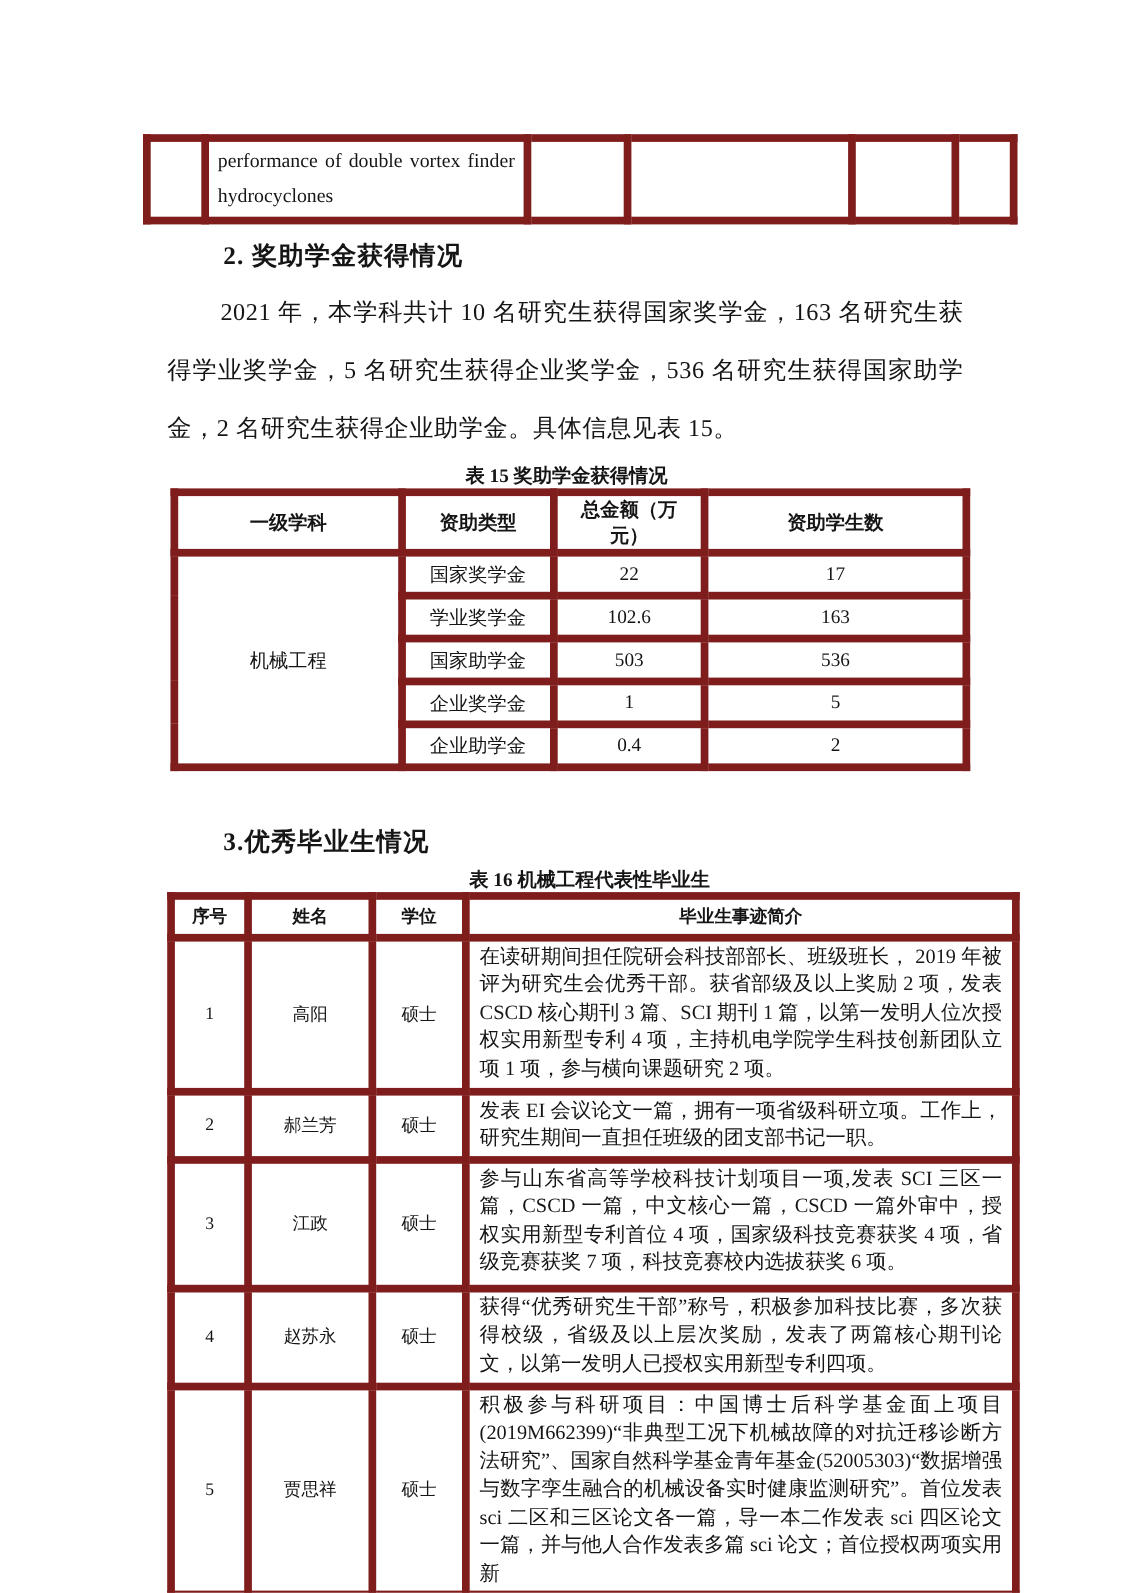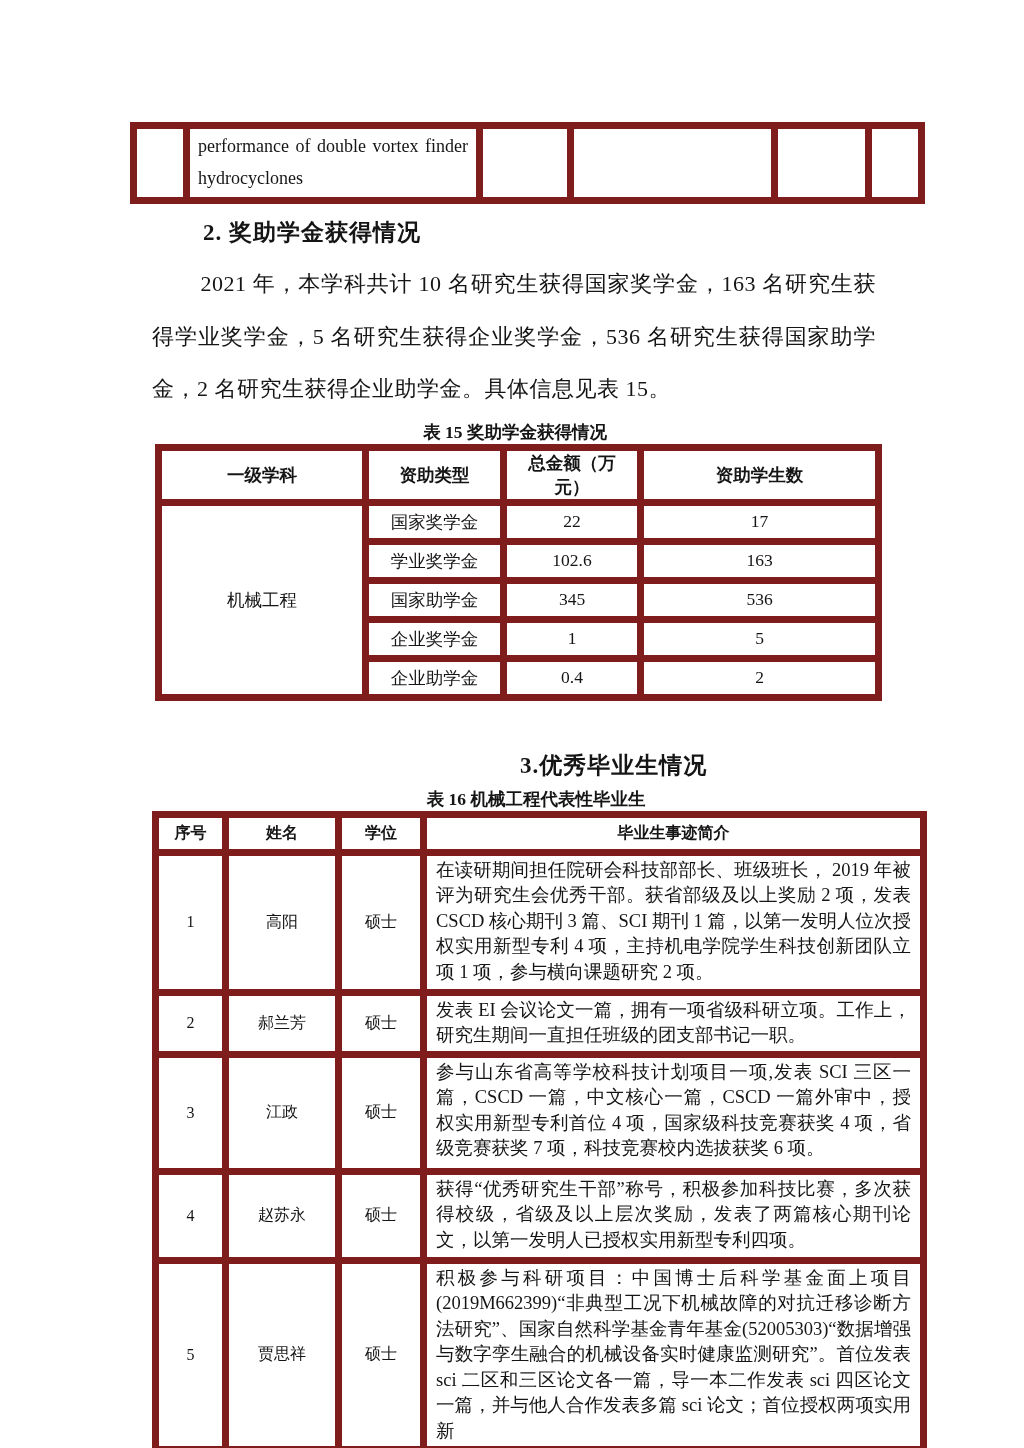--- a/index.html
+++ b/index.html
@@ -23,21 +23,21 @@
   .top-table td{height:66px;vertical-align:top;}
   .top-table .frag-text{
     font-size:18px;line-height:32px;text-align:justify;padding:1px 8px;
   }
   
   .sec-heading{
     margin:14px 0 0 203px;
     font-size:23px;line-height:30px;font-weight:600;
     letter-spacing:1px;
   }
-  .sec-heading.second{margin-top:50px;text-align:center;}
+  .sec-heading.second{margin-top:50px;}
   
   .body-par{
     margin:10px 0 0 152px;width:724px;
     font-size:22px;line-height:52.5px;
     text-align:justify;text-indent:2.2em;
     letter-spacing:0.5px;
   }
   
   .tbl-caption{
     font-weight:bold;font-size:17.5px;line-height:24px;text-align:center;
@@ -111,21 +111,21 @@
     <td>22</td>
     <td>17</td>
   </tr>
   <tr class="datarow">
     <td>学业奖学金</td>
     <td>102.6</td>
     <td>163</td>
   </tr>
   <tr class="datarow">
     <td>国家助学金</td>
-    <td>345</td>
+    <td>503</td>
     <td>536</td>
   </tr>
   <tr class="datarow">
     <td>企业奖学金</td>
     <td>1</td>
     <td>5</td>
   </tr>
   <tr class="datarow">
     <td>企业助学金</td>
     <td>0.4</td>

